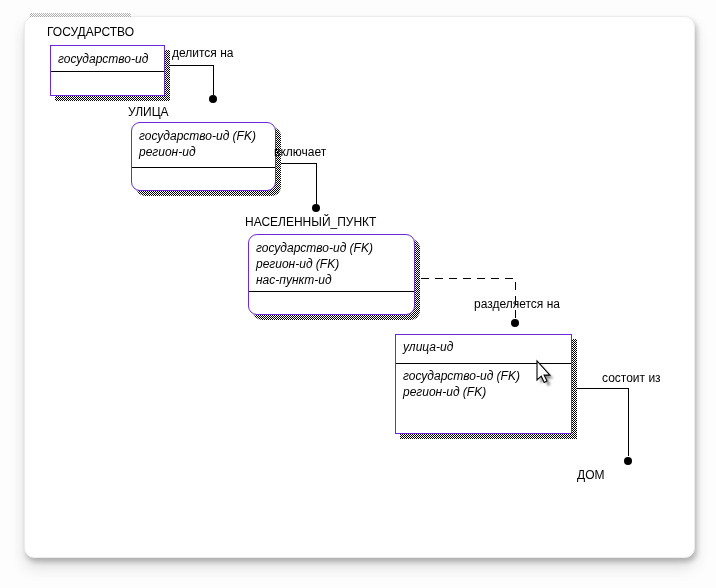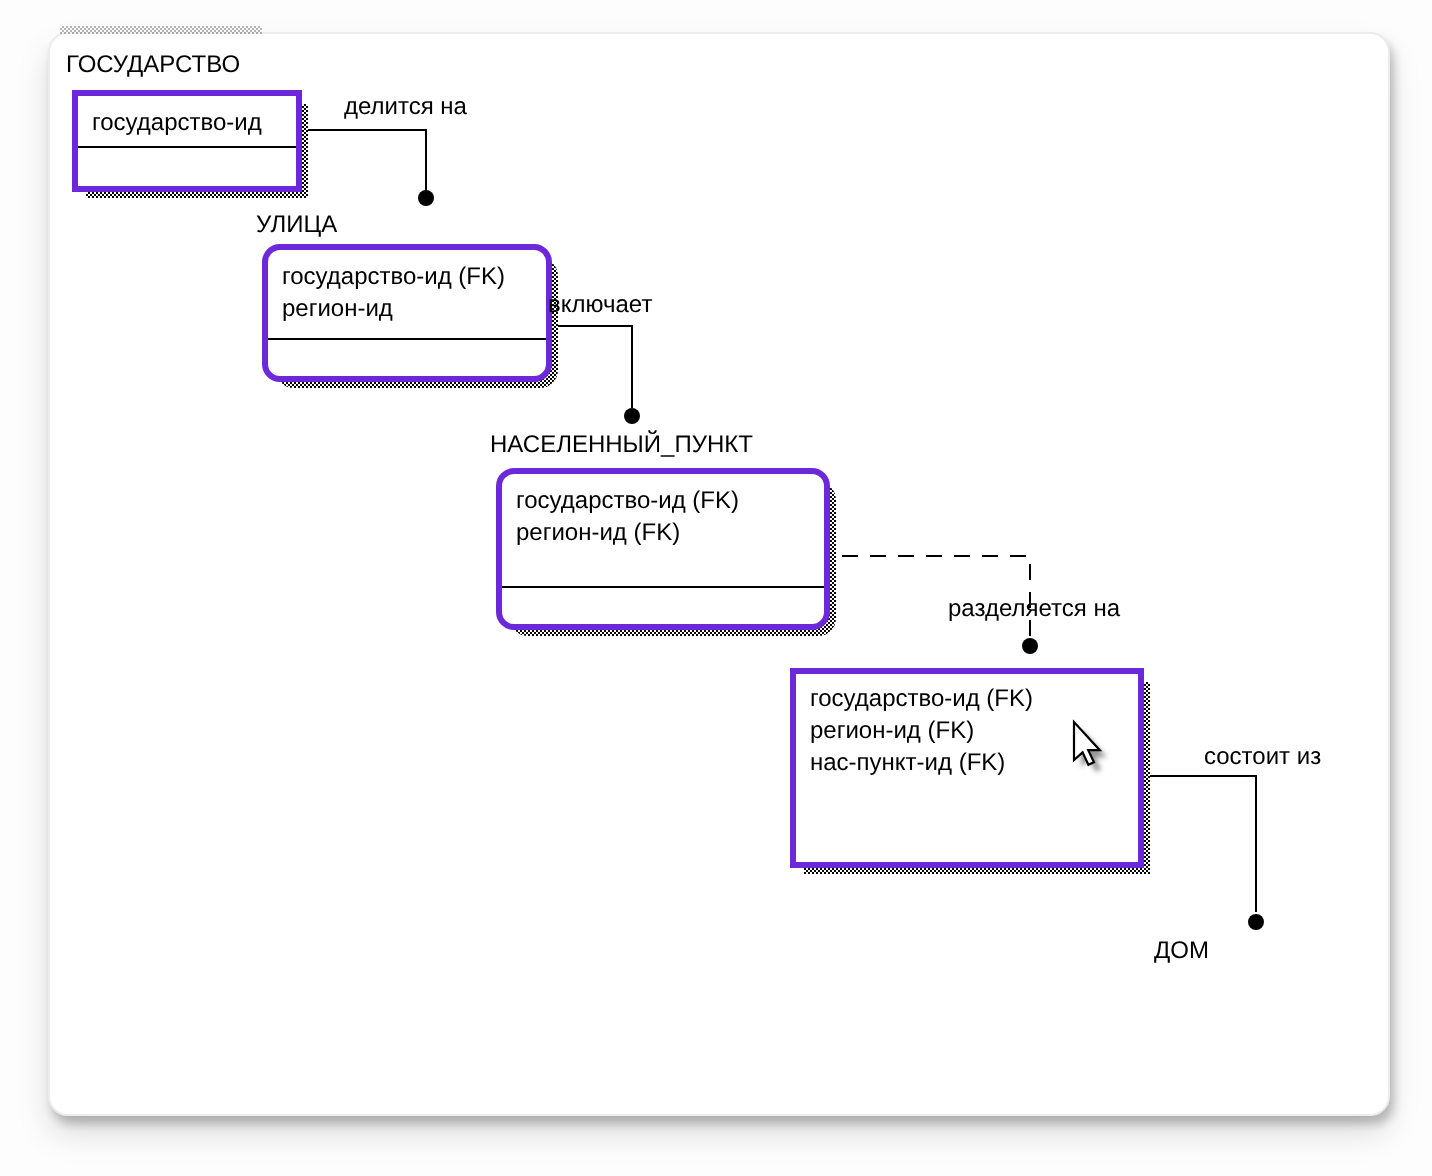--- a/index.html
+++ b/index.html
@@ -16,21 +16,21 @@
   .checker{
     background-image:conic-gradient(#000 25%,#fff 0 50%,#000 0 75%,#fff 0);
     background-size:2px 2px;
   }
   .edge-artifact{
     position:absolute;left:30px;top:13px;width:101px;height:4px;opacity:.28;
   }
   .connectors{position:absolute;left:0;top:0;z-index:2;pointer-events:none;}
   .entity{position:absolute;z-index:3;}
   .entity-name{line-height:13px;white-space:nowrap;}
-  .ebox{position:relative;background:#fff;border:3px solid #6d28d9;box-sizing:border-box;}
+  .ebox{position:relative;background:#fff;border:1px solid #6d28d9;box-sizing:border-box;font-style:italic;}
   .ebox::before{
     content:"";position:absolute;inset:-1px;transform:translate(5px,5px);
     z-index:-1;border-radius:inherit;
     background-image:conic-gradient(#000 25%,#fff 0 50%,#000 0 75%,#fff 0);
     background-size:2px 2px;
   }
   .rounded{border-radius:9px;}
   .key-area{border-bottom:1px solid #000;box-sizing:border-box;padding-top:5px;}
   .attr-area{padding-top:4px;}
   .attr{padding-left:7px;line-height:16px;white-space:nowrap;}
@@ -56,21 +56,21 @@
     <g stroke="#000" fill="#000">
       <polyline points="393,278 515,278 515,318" fill="none" stroke-width="1" stroke-dasharray="8 6" shape-rendering="crispEdges"></polyline>
       <circle cx="515" cy="323" r="4" stroke="none"></circle>
     </g>
     <g stroke="#000" fill="#000">
       <polyline points="573,388 628,388 628,456" fill="none" stroke-width="1" shape-rendering="crispEdges"></polyline>
       <circle cx="628" cy="461" r="4" stroke="none"></circle>
     </g>
   </svg>
 
-  <div class="entity" style="left:33px;top:26px;">
+  <div class="entity" style="left:47px;top:26px;">
     <div class="entity-name">ГОСУДАРСТВО</div>
     <div class="ebox" style="margin-left:3px;margin-top:6px;width:115px;height:51px;">
       <div class="key-area" style="height:26px;">
         <div class="attr">государство-ид</div>
       </div>
       <div class="attr-area"></div>
     </div>
   </div>
 
   <div class="entity" style="left:128px;top:106px;">
@@ -83,31 +83,34 @@
       <div class="attr-area"></div>
     </div>
   </div>
 
   <div class="entity" style="left:222px;top:216px;margin-left:23px;">
     <div class="entity-name">НАСЕЛЕННЫЙ_ПУНКТ</div>
     <div class="ebox rounded" style="margin-left:3px;margin-top:5px;width:167px;height:81px;">
       <div class="key-area" style="height:57px;">
         <div class="attr">государство-ид (FK)</div>
         <div class="attr">регион-ид (FK)</div>
+        <div class="attr">нас-пункт-ид</div>
       </div>
       <div class="attr-area"></div>
     </div>
   </div>
 
   <div class="entity" style="left:396px;top:330px;">
     <div class="ebox" style="margin-left:-1px;margin-top:4px;width:177px;height:100px;">
+      <div class="key-area" style="height:29px;padding-top:4px;">
+        <div class="attr">улица-ид</div>
+      </div>
       <div class="attr-area">
         <div class="attr">государство-ид (FK)</div>
         <div class="attr">регион-ид (FK)</div>
-        <div class="attr">нас-пункт-ид (FK)</div>
       </div>
     </div>
   </div>
 
   <div class="entity" style="left:577px;top:469px;">
     <div class="entity-name">ДОМ</div>
   </div>
 
   <div class="rel-label" style="left:172px;top:47px;">делится на</div>
   <div class="rel-label" style="left:274px;top:146px;">включает</div>

